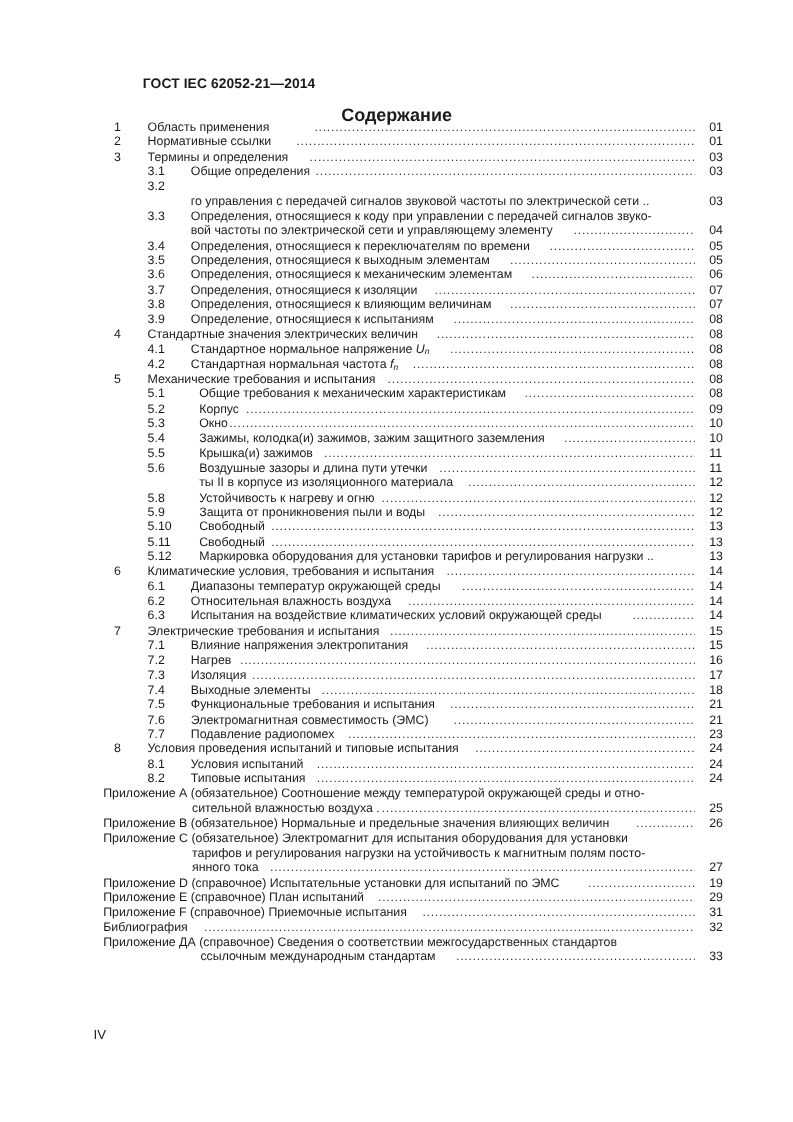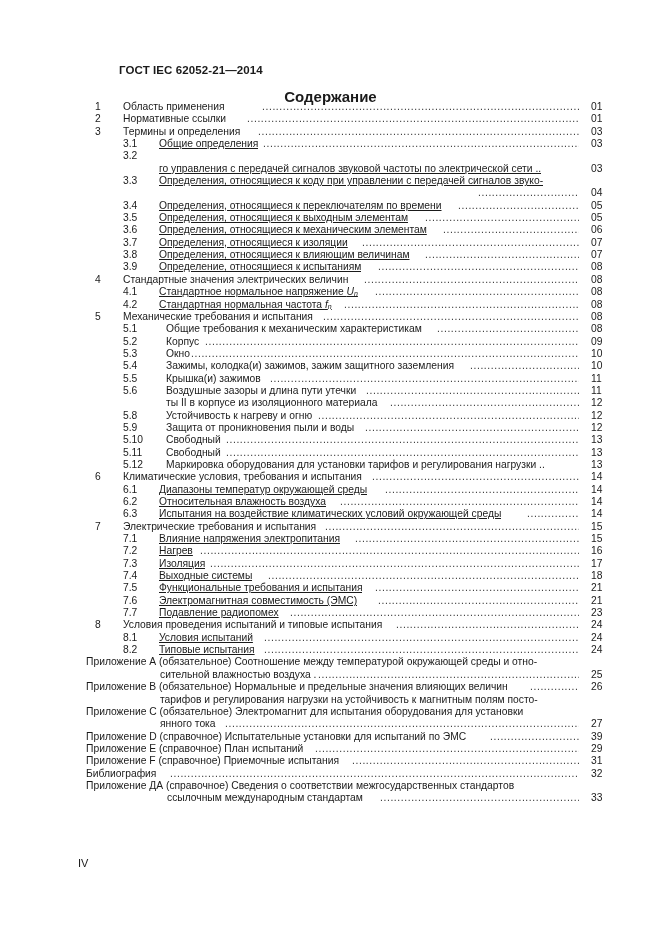--- a/index.html
+++ b/index.html
@@ -6,21 +6,21 @@
   body { width:661px; height:935px; position:relative; overflow:hidden;
          font-family:"Liberation Sans", sans-serif; color:#1a1a1a; }
   .doc-header { position:absolute; left:78px; top:64px; font-size:11.5px; font-weight:bold; letter-spacing:0.1px;margin-left:41px; }
   .toc-title { position:absolute; left:0; width:661px; top:88px; text-align:center; font-size:15px; font-weight:bold; }
   .toc { position:absolute; left:0; top:101px; width:661px; }
   .row { position:relative; height:12.35px; line-height:12.35px; font-size:10.3px; white-space:nowrap; }
   .num { position:absolute; left:95px; }
   .sub { position:absolute; left:123px; }
   .txt { position:absolute; overflow:hidden; }
   .txt.l1 { left:123px; }
-  .txt.l2 { left:159px;text-decoration:underline; }
+  .txt.l2 { left:159px; }
   .txt.l2w { left:166px; }
   .txt.a1 { left:86px; }
   .txt.ac { left:160px;text-align:center; }
   .txt.adc { left:167px; }
   .dots { position:absolute; overflow:hidden; color:#333; letter-spacing:0.6px; }
   .pg { position:absolute; left:591px; }
   .page-num { position:absolute; left:78px; top:857px; font-size:11px; }
   sub { font-size:7px; font-style:italic; vertical-align:-1px; }
   .it { font-style:italic; }
 </style>
@@ -60,20 +60,21 @@
       </div>
       <div class="row">
         <span class="txt l2">го управления с передачей сигналов звуковой частоты по электрической сети ..</span>
         <span class="pg">03</span>
       </div>
       <div class="row">
         <span class="sub">3.3</span>
         <span class="txt l2">Определения, относящиеся к коду при управлении с передачей сигналов звуко-</span>
       </div>
       <div class="row">
+        <span class="txt l2">вой частоты по электрической сети и управляющему элементу</span>
         <span class="dots" style="left: 478px; width: 101px;">........................................................................................................................................................................................................</span>
         <span class="pg">04</span>
       </div>
       <div class="row">
         <span class="sub">3.4</span>
         <span class="txt l2">Определения, относящиеся к переключателям по времени</span>
         <span class="dots" style="left: 458px; width: 121px;">........................................................................................................................................................................................................</span>
         <span class="pg">05</span>
       </div>
       <div class="row">
@@ -243,21 +244,21 @@
         <span class="pg">16</span>
       </div>
       <div class="row">
         <span class="sub">7.3</span>
         <span class="txt l2">Изоляция</span>
         <span class="dots" style="left: 210px; width: 369px;">........................................................................................................................................................................................................</span>
         <span class="pg">17</span>
       </div>
       <div class="row">
         <span class="sub">7.4</span>
-        <span class="txt l2">Выходные системы</span>
+        <span class="txt l2">Выходные элементы</span>
         <span class="dots" style="left: 268px; width: 311px;">........................................................................................................................................................................................................</span>
         <span class="pg">18</span>
       </div>
       <div class="row">
         <span class="sub">7.5</span>
         <span class="txt l2">Функциональные требования и испытания</span>
         <span class="dots" style="left: 375px; width: 204px;">........................................................................................................................................................................................................</span>
         <span class="pg">21</span>
       </div>
       <div class="row">
@@ -297,34 +298,34 @@
         <span class="txt ac">сительной влажностью воздуха .</span>
         <span class="dots" style="left: 318px; width: 261px;">........................................................................................................................................................................................................</span>
         <span class="pg">25</span>
       </div>
       <div class="row">
         <span class="txt a1">Приложение B (обязательное) Нормальные  и предельные значения влияющих величин</span>
         <span class="dots" style="left: 530px; width: 49px;">........................................................................................................................................................................................................</span>
         <span class="pg">26</span>
       </div>
       <div class="row">
+        <span class="txt a1">Приложение C (обязательное) Электромагнит для испытания оборудования для установки</span>
+      </div>
+      <div class="row">
         <span class="txt ac">тарифов и регулирования нагрузки на устойчивость к магнитным полям посто-</span>
-      </div>
-      <div class="row">
-        <span class="txt a1">Приложение C (обязательное) Электромагнит для испытания оборудования для установки</span>
       </div>
       <div class="row">
         <span class="txt ac">янного тока</span>
         <span class="dots" style="left: 225px; width: 354px;">........................................................................................................................................................................................................</span>
         <span class="pg">27</span>
       </div>
       <div class="row">
         <span class="txt a1">Приложение D (справочное) Испытательные установки для испытаний по ЭМС</span>
         <span class="dots" style="left: 490px; width: 89px;">........................................................................................................................................................................................................</span>
-        <span class="pg">39</span>
+        <span class="pg">19</span>
       </div>
       <div class="row">
         <span class="txt a1">Приложение E (справочное) План испытаний</span>
         <span class="dots" style="left: 315px; width: 264px;">........................................................................................................................................................................................................</span>
         <span class="pg">29</span>
       </div>
       <div class="row">
         <span class="txt a1">Приложение F (справочное) Приемочные испытания</span>
         <span class="dots" style="left: 352px; width: 227px;">........................................................................................................................................................................................................</span>
         <span class="pg">31</span>

